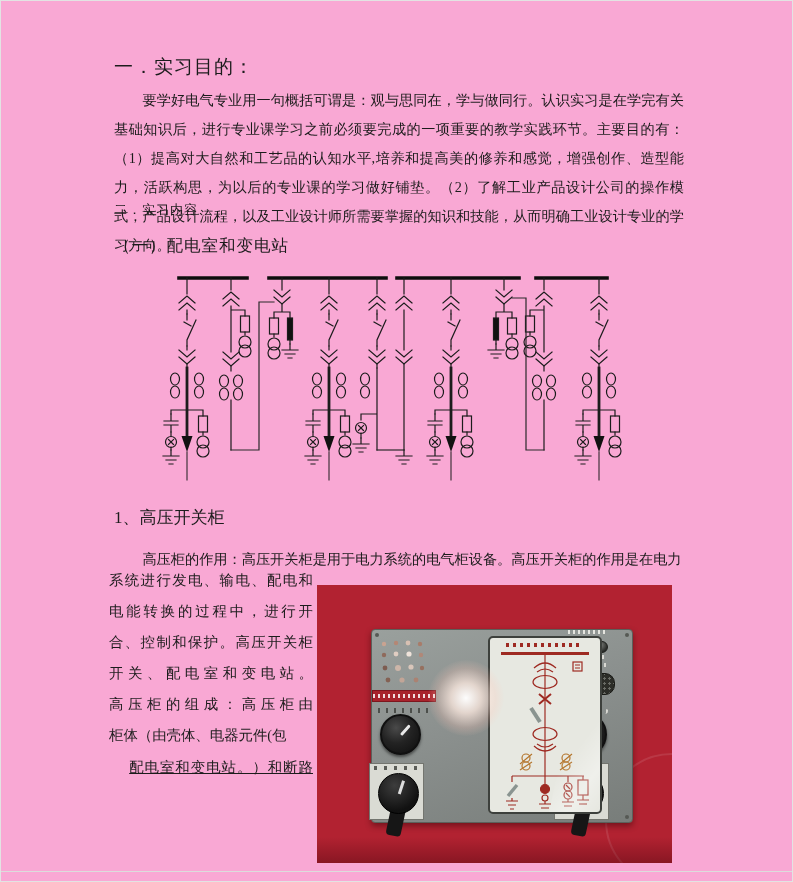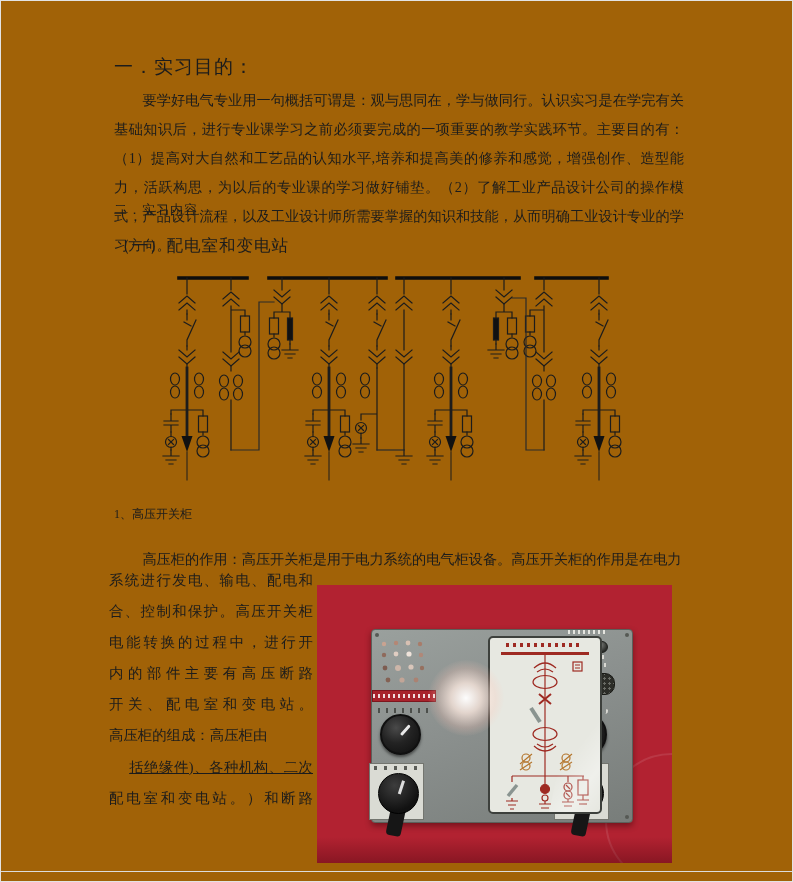--- a/index.html
+++ b/index.html
@@ -1,25 +1,25 @@
 <!DOCTYPE html>
 <html><head>
 <meta charset="utf-8">
 <style>
   html,body{margin:0;padding:0;background:#f4f4f4;}
-  #page{position:relative;width:793px;height:882px;background:#a16207;
+  #page{position:relative;width:793px;height:882px;background:#f9a8d4;
         border:1px solid #e3e3e3;box-sizing:border-box;overflow:hidden;
         font-family:"Liberation Serif","DejaVu Serif",serif;color:#1c1c1c;}
   .abs{position:absolute;}
   .h1{left:113px;top:53px;font-size:19px;letter-spacing:1px;}
   .para1{left:113px;top:85px;width:570px;font-size:14.2px;line-height:29px;
          text-align:justify;text-indent:2em;}
   .h2{left:113px;top:200px;font-size:13px;letter-spacing:1px;}
   .subtitle{left:113px;top:234px;width:570px;font-size:16.5px;text-align:left;letter-spacing:1px;}
-  .h3{left:113px;top:505px;font-size:12px;}
+  .h3{left:113px;top:505px;font-size:17px;}
   .leadline{left:113px;top:549px;width:570px;font-size:14.2px;text-indent:2em;}
   .wrapcol{left:108px;top:564px;width:204px;font-size:14.4px;}
   .wrapcol div{line-height:31.1px;height:31.1px;overflow:hidden;
                text-align:justify;text-align-last:justify;}
   .wrapcol div:nth-child(6){text-align-last:left;}
   .wrapcol div:nth-child(7){text-indent:1.4em;text-decoration:underline;}
   .diagram{left:140px;top:263px;}
   
   .photo{left:316px;top:584px;width:355px;height:278px;background:#b22231;overflow:hidden;}
   .photo .shade{position:absolute;left:0;bottom:0;width:100%;height:26px;
@@ -214,26 +214,25 @@
         <path d="M403 186 L385 186 L385 34 L371 34"></path>
         <path d="M236 186 L263 186"></path>
       </g>
     </g>
   </svg>
 
   <div class="abs h3">1、高压开关柜</div>
   <div class="abs leadline">高压柜的作用：高压开关柜是用于电力系统的电气柜设备。高压开关柜的作用是在电力</div>
   <div class="abs wrapcol">
       <div>系统进行发电、输电、配电和</div>
+      <div>电能转换的过程中，进行开</div>
       <div>合、控制和保护。高压开关柜</div>
-      <div>电能转换的过程中，进行开</div>
-      <div>内的部件主要有高压断路</div>
       <div>开关、配电室和变电站。</div>
       <div>高压柜的组成：高压柜由</div>
-      <div>括绝缘件)、各种机构、二次</div>
+      <div>柜体（由壳体、电器元件(包</div>
       <div>配电室和变电站。）和断路</div>
     </div>
 
   <div class="abs photo">
     <div class="ring"></div>
     <div class="panel">
       <div class="toptext"></div>
       <div class="screw" style="left:3px;top:3px;"></div>
       <div class="screw" style="right:3px;top:3px;"></div>
       <div class="screw" style="left:3px;bottom:3px;"></div>

